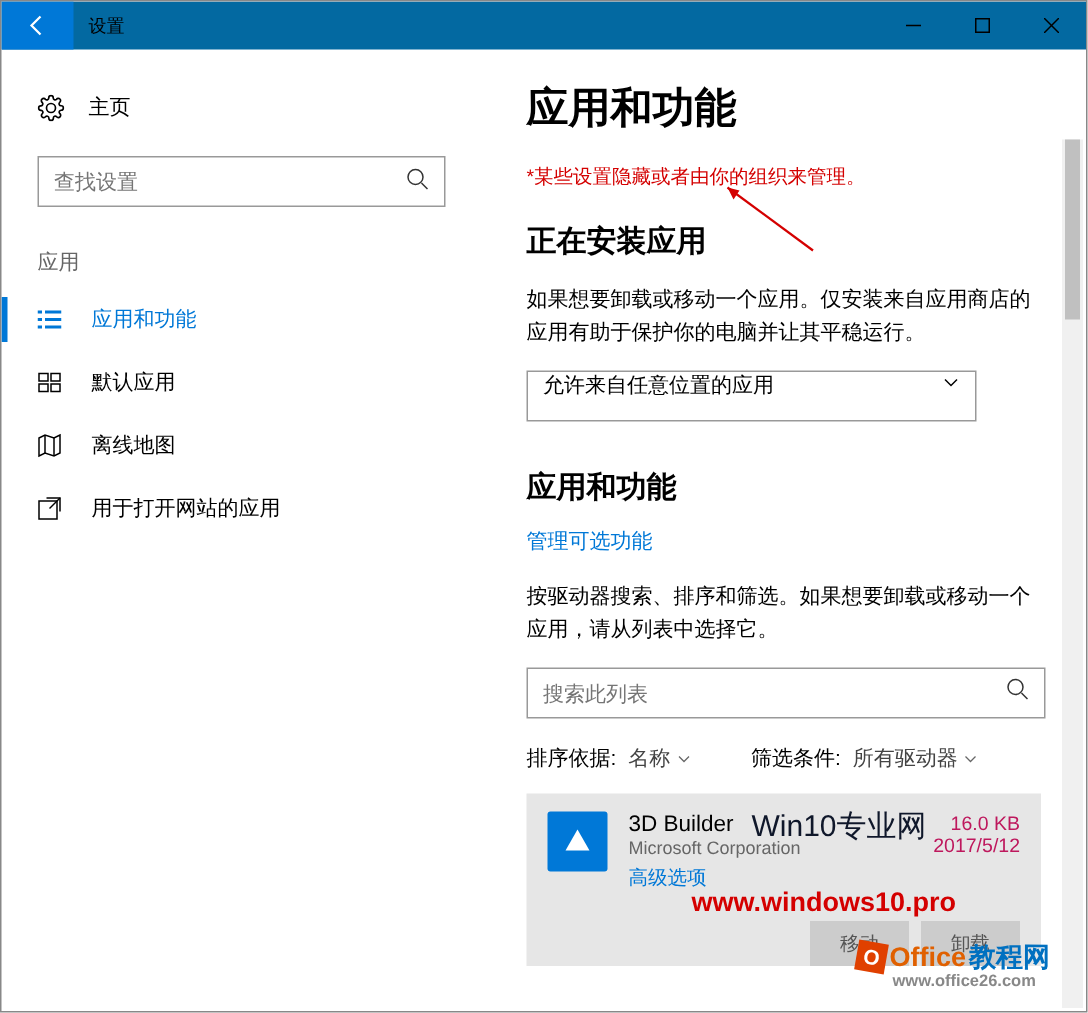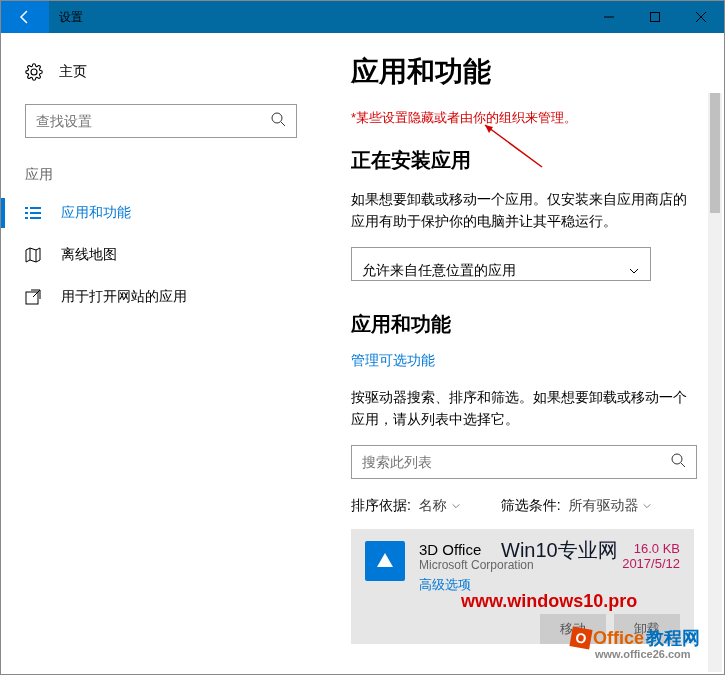--- a/index.html
+++ b/index.html
@@ -18,21 +18,21 @@
   .cat { padding: 8px 24px; font-size: 14px; color: #666; }
   .nav-item { display: flex; align-items: center; padding: 12px 24px; font-size: 14px; gap: 20px; cursor: pointer; }
   .nav-item.active { color: #0078d7; position: relative; }
   .nav-item.active::before { content:""; position:absolute; left:0; top:6px; bottom:6px; width:4px; background:#0078d7;}
   .nav-item .nicon { width:16px; display:flex; justify-content:center; color:inherit; }
   .main { flex: 1; padding: 20px 30px 0 30px; position: relative; overflow:hidden;}
   h1 { font-size: 28px; font-weight: 600; margin-bottom: 18px; }
   .warn { color: #d40000; font-size: 13px; margin-bottom: 20px; }
   h2 { font-size: 20px; font-weight: 600; margin-bottom: 14px; }
   .desc { font-size: 14px; color: #000; line-height: 1.6; margin-bottom: 14px; }
-  .dropdown { border: 1px solid #999; height: 34px; width: 300px; display: flex; align-items: flex-end; padding: 0 10px; justify-content: space-between; margin-bottom: 30px; font-size:14px;}
+  .dropdown { border: 1px solid #999; height: 34px; width: 300px; display: flex; align-items: flex-start; padding: 0 10px; justify-content: space-between; margin-bottom: 30px; font-size:14px;}
   .link { color: #0078d7; font-size: 14px; margin-bottom: 16px; display: block; cursor:pointer;}
   .search2 { border: 1px solid #999; height: 34px; width: 346px; display: flex; align-items: center; padding: 0 10px; margin-bottom: 18px; }
   .search2 input { border:none; outline:none; flex:1; font-size:14px; color:#666; background:transparent;}
   .sortrow { display:flex; gap:40px; font-size:14px; color:#000; margin-bottom:14px;}
   .sortrow .val { color:#444; margin-left:4px;}
   .app-item { background:#e6e6e6; padding:12px 14px; display:flex; gap:14px; align-items:flex-start;}
   .app-icon { width:40px; height:40px; background:#0078d7; color:#fff; display:flex; align-items:center; justify-content:center; border-radius:2px;}
   .app-info { flex:1; }
   .app-name { font-size:15px; color:#000;}
   .app-pub { font-size:12px; color:#666;}
@@ -109,20 +109,31 @@
             <rect x="5" y="7" width="11" height="2" fill="currentColor"></rect>
             <rect x="0" y="12" width="3" height="2" fill="currentColor"></rect>
             <rect x="5" y="12" width="11" height="2" fill="currentColor"></rect>
           </svg>
       </span>
       <span>应用和功能</span>
     </div>
     <div class="nav-item">
       <span class="nicon">
         <svg width="16" height="16" viewBox="0 0 16 16">
+            <rect x="1" y="2" width="6" height="5" stroke="#000" fill="none"></rect>
+            <rect x="9" y="2" width="6" height="5" stroke="#000" fill="none"></rect>
+            <rect x="1" y="9" width="6" height="5" stroke="#000" fill="none"></rect>
+            <rect x="9" y="9" width="6" height="5" stroke="#000" fill="none"></rect>
+          </svg>
+      </span>
+      <span>默认应用</span>
+    </div>
+    <div class="nav-item">
+      <span class="nicon">
+        <svg width="16" height="16" viewBox="0 0 16 16">
             <path d="M1 3 L5 1 L11 3 L15 1 V13 L11 15 L5 13 L1 15 Z" stroke="#000" fill="none"></path>
             <line x1="5" y1="1" x2="5" y2="13" stroke="#000"></line>
             <line x1="11" y1="3" x2="11" y2="15" stroke="#000"></line>
           </svg>
       </span>
       <span>离线地图</span>
     </div>
     <div class="nav-item">
       <span class="nicon">
         <svg width="16" height="16" viewBox="0 0 16 16">
@@ -181,21 +192,21 @@
       </div>
     </div>
 
     <div class="app-item">
       <div class="app-icon">
         <svg width="24" height="24" viewBox="0 0 24 24">
             <path d="M4 18 L12 4 L20 18 Z" fill="#fff"></path>
           </svg>
       </div>
       <div class="app-info">
-        <div class="app-name">3D Office</div>
+        <div class="app-name">3D Builder</div>
         <div class="app-pub">Microsoft Corporation</div>
         <div class="app-adv">高级选项</div>
       </div>
       <div class="app-meta">
         <div>16.0 KB</div>
         <div>2017/5/12</div>
       </div>
     </div>
     <div class="app-actions">
       <button class="abtn">移动</button>

